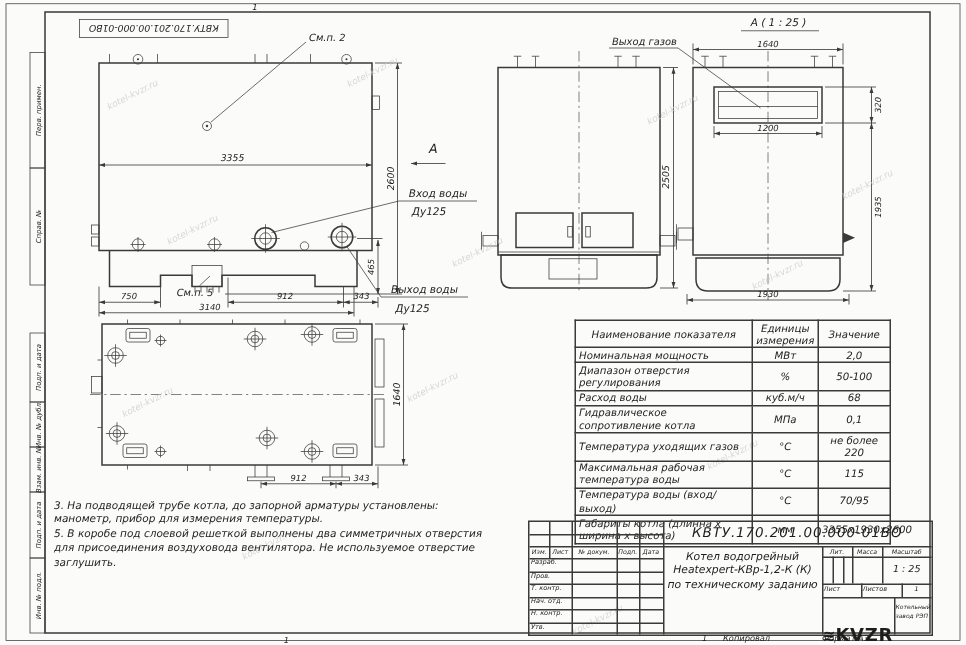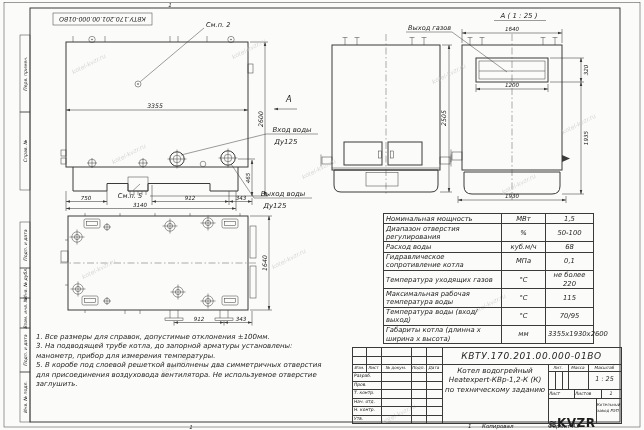--- a/index.html
+++ b/index.html
@@ -282,24 +282,29 @@
   </svg>
 
   
   <table class="specs">
     <colgroup>
         <col style="width:118px">
         <col style="width:44px">
         <col style="width:48px">
       </colgroup>
     <tbody>
+        <tr>
+      <th>Наименование показателя</th>
+      <th>Единицы измерения</th>
+      <th>Значение</th>
+    </tr>
     <tr>
           <td>Номинальная мощность</td>
           <td class="c">МВт</td>
-          <td class="c">1,5</td>
+          <td class="c">2,0</td>
         </tr>
     <tr>
           <td>Диапазон отверстия регулирования</td>
           <td class="c">%</td>
           <td class="c">50-100</td>
         </tr>
     <tr>
           <td>Расход воды</td>
           <td class="c">куб.м/ч</td>
           <td class="c">68</td>
@@ -327,21 +332,20 @@
     <tr>
           <td>Габариты котла (длинна х ширина х высота)</td>
           <td class="c">мм</td>
           <td class="c">3355х1930х2600</td>
         </tr>
   </tbody>
     </table>
 
   
   <div class="notes">
-    <div>1. Все размеры для справок, допустимые отклонения ±100мм.</div>
     <div>3. На подводящей трубе котла, до запорной арматуры установлены: манометр, прибор для измерения температуры.</div>
     <div>5. В коробе под слоевой решеткой выполнены два симметричных отверстия для присоединения воздуховода вентилятора. Не используемое отверстие заглушить.</div>
   </div>
 
   
   <div class="tb">
 
     <div class="vl" style="left:89px;top:0;height:75px"></div>
     <div class="vl" style="left:195px;top:16px;height:59px"></div>
     <div class="vl" style="left:13px;top:0;height:24px"></div>

